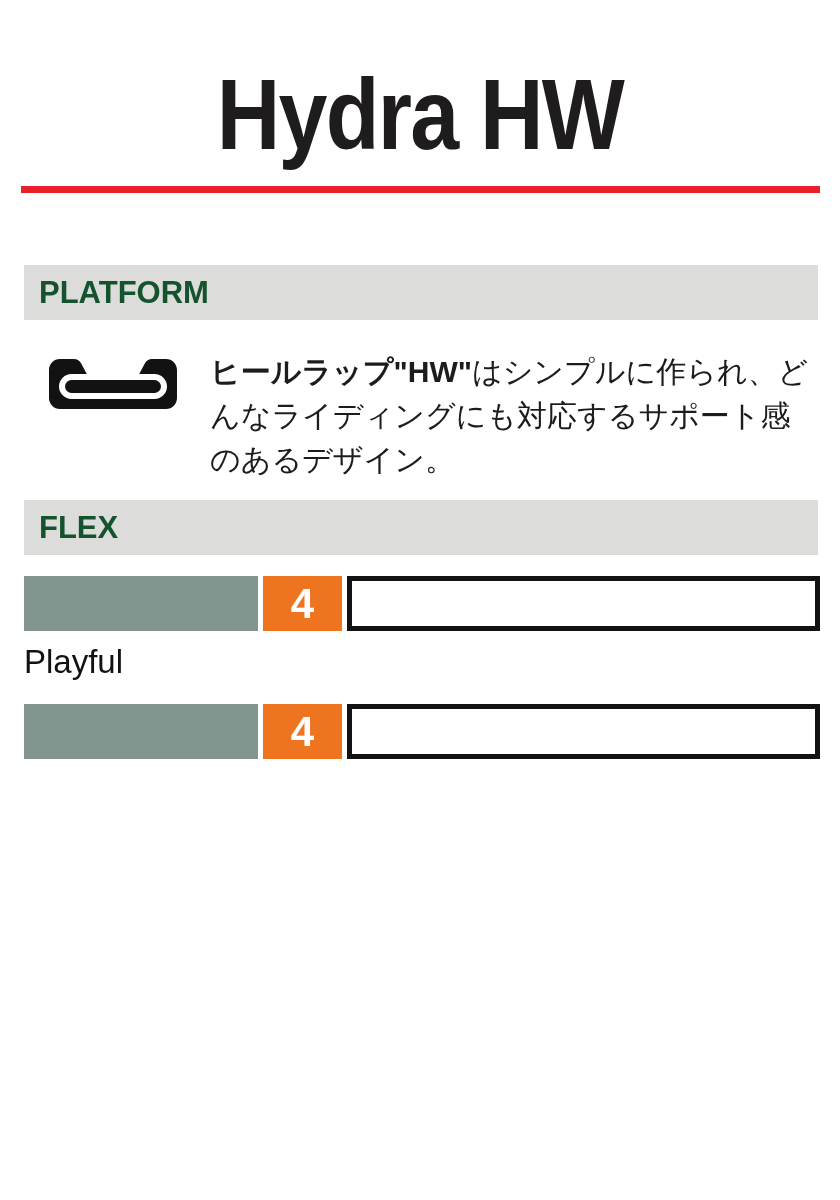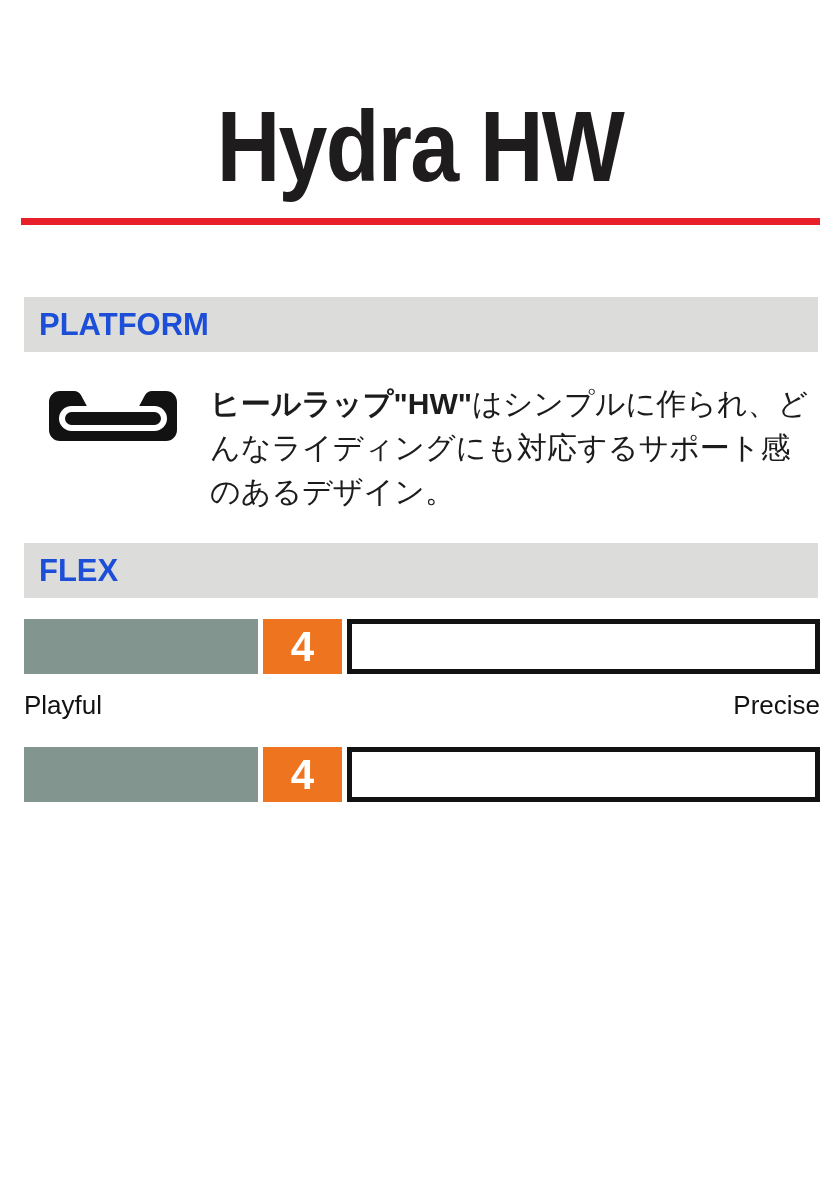--- a/index.html
+++ b/index.html
@@ -8,21 +8,21 @@
     height: 1200px;
     background: #ffffff;
     font-family: "Liberation Sans", "DejaVu Sans", sans-serif;
     color: #1c1c1c;
     overflow: hidden;
   }
   .page { width: 840px; height: 1200px; position: relative; }
 
   
   .title {
-    margin-top: 94px;
+    margin-top: 62px;
     text-align: center;
     font-size: 100px;
     line-height: 104px;
     font-weight: bold;
     color: #1e1c1c;
     letter-spacing: -2px;
     white-space: nowrap;
   }
   .title-inner {
     display: inline-block;
@@ -38,25 +38,25 @@
   
   .sec-header {
     margin: 0 22px 0 24px;
     height: 55px;
     background: #dcdddb;
     display: flex;
     align-items: center;
     padding-left: 15px;
     font-size: 31px;
     font-weight: bold;
-    color: #1d4ed8;
+    color: #14532d;
     letter-spacing: 0px;
   }
   .sec-header.platform { margin-top: 72px; }
-  .sec-header.flex     { margin-top: 29px; }
+  .sec-header.flex     { margin-top: 18px; }
   .sec-header.adjust   { margin-top: 76px; }
 
   
   .platform-row {
     margin: 30px 20px 0 24px;
     display: flex;
     align-items: flex-start;
   }
   .platform-icon-wrap {
     flex: 0 0 auto;
@@ -102,21 +102,21 @@
     flex: 1 1 auto;
     background: #ffffff;
     border: 5px solid #121212;
   }
 
   
   .label-row {
     margin: 11px 20px 0 24px;
     display: flex;
     justify-content: space-between;
-    font-size: 26px;
+    font-size: 33px;
     line-height: 40px;
     color: #121212;
   }
 </style>
 </head>
 <body>
 
 <div class="page">
 
   <h1 class="title">
@@ -148,21 +148,20 @@
     <div class="bar-gap"></div>
     <div class="bar-badge">
       <span>4</span>
     </div>
     <div class="bar-gap"></div>
     <div class="bar-track"></div>
   </div>
 
   <div class="label-row">
     <span>Playful</span>
-    <span>Precise</span>
   </div>
 
 
   <div class="bar-row adjust">
     <div class="bar-fill"></div>
     <div class="bar-gap"></div>
     <div class="bar-badge">
       <span>4</span>
     </div>
     <div class="bar-gap"></div>

